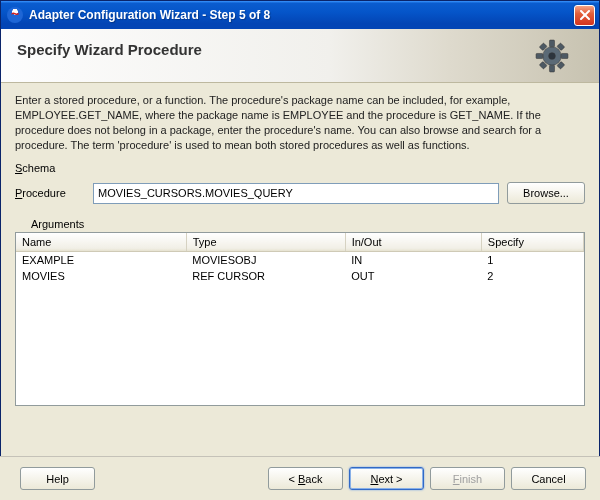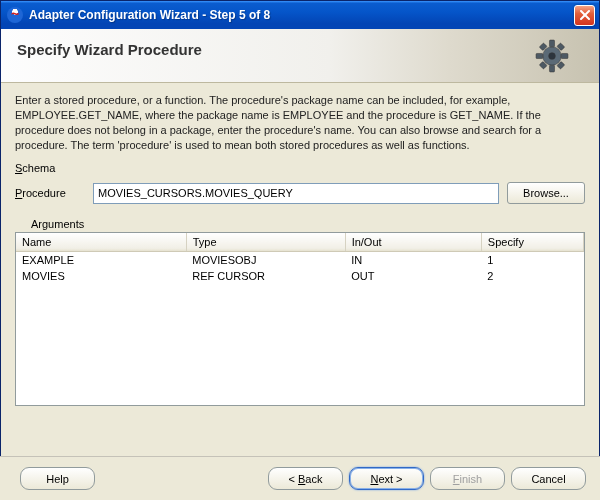--- a/index.html
+++ b/index.html
@@ -150,21 +150,21 @@
     padding: 0 14px;
     background: #ece9d8;
   }
   .footer .spacer { flex: 1; }
   .wiz-btn {
     height: 23px;
     min-width: 75px;
     margin-left: 6px;
     background: linear-gradient(to bottom, #fff, #ece9d8);
     border: 1px solid #919b9c;
-    border-radius: 9px;
+    border-radius: 3px;
     font: inherit;
     cursor: default;
     padding: 0 8px;
   }
   .wiz-btn.default {
     border: 1px solid #3169c6;
     box-shadow: inset 0 0 0 1px #88b0e8, 0 0 2px #6a9de8;
   }
   .wiz-btn.disabled {
     color: #a0a0a0;

